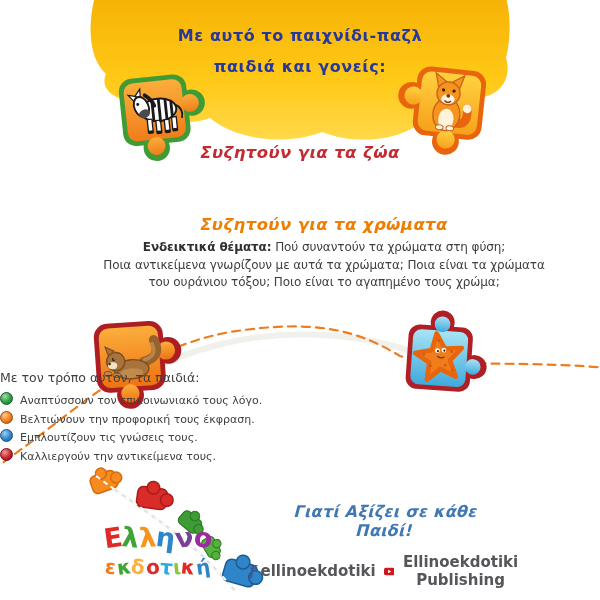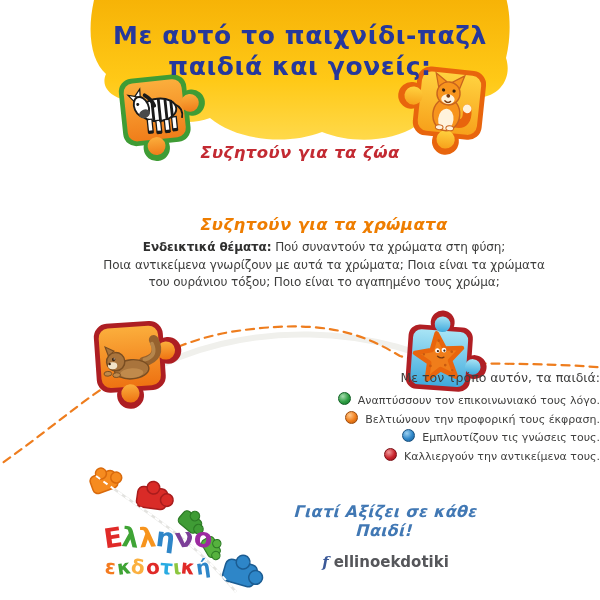--- a/index.html
+++ b/index.html
@@ -7,21 +7,21 @@
     width:600px;height:600px;position:relative;overflow:hidden;
     background:#ffffff;
     font-family:"DejaVu Sans", sans-serif;
     color:#3E3E3D;
   }
   .abs{position:absolute;}
   
   #cloud-svg{left:0;top:0;z-index:1;}
   #title-wrap{left:0;top:20px;width:600px;text-align:center;z-index:3;}
   #title-wrap .t{
-    font-size:25px;font-weight:bold;letter-spacing:.6px;
+    font-size:16px;font-weight:bold;letter-spacing:.6px;
     color:#26389C;line-height:31px;
   }
   
   .piece{z-index:2;}
   #piece-zebra{left:116px;top:70px;width:94px;height:94px;transform:rotate(-6deg);}
   #piece-fox{left:393px;top:62px;width:96px;height:96px;transform:rotate(6deg);}
   #piece-squirrel{left:90px;top:316px;width:96px;height:96px;transform:rotate(-4deg);}
   #piece-starfish{left:400px;top:308px;width:92px;height:92px;transform:rotate(4deg);}
   
   .section{left:0;width:600px;text-align:center;z-index:3;}
@@ -31,21 +31,21 @@
     font-size:16.5px;font-weight:bold;font-style:italic;
     letter-spacing:.4px;margin-bottom:5px;
   }
   #section-animals .sec-heading{color:#C32A32;}
   #section-colors .sec-heading{color:#EE7D00;}
   .sec-body{font-size:12px;line-height:17.5px;color:#3E3E3D;letter-spacing:-.1px;}
   .sec-body b{color:#2F2F2E;}
   
   #mid-decor{left:0;top:298px;z-index:0;}
   
-  #benefits{top:370px;left:0;width:600px;text-align:right;z-index:3;}
+  #benefits{top:370px;left:0;width:600px;text-align:left;z-index:3;}
   #benefits .intro{font-size:12.5px;margin-bottom:7px;color:#3E3E3D;}
   .benefit-line{font-size:11px;line-height:18.5px;color:#3E3E3D;}
   .bullet{
     display:inline-block;width:11px;height:11px;border-radius:50%;
     margin-right:7px;vertical-align:-1px;
   }
   .bullet.green{background:radial-gradient(circle at 35% 30%,#A6DCAE,#2E9E43 55%,#13702A);border:1px solid #0F5E22;}
   .bullet.orange{background:radial-gradient(circle at 35% 30%,#FFC98E,#F07D1A 55%,#B5560C);border:1px solid #9C4A0A;}
   .bullet.blue{background:radial-gradient(circle at 35% 30%,#9BD0F0,#2E86C8 55%,#1B5C92);border:1px solid #174F7E;}
   .bullet.red{background:radial-gradient(circle at 35% 30%,#F09A9A,#C8232C 55%,#8E1017);border:1px solid #7A0D13;}
@@ -306,16 +306,23 @@
     <span class="lgl r2 c-orange2">ε</span><span class="lgl r1 c-green">κ</span><span class="lgl r4 c-yellow">δ</span><span class="lgl r3 c-red">ο</span><span class="lgl r6 c-cyan">τ</span><span class="lgl r5 c-lgreen">ι</span><span class="lgl r2 c-red">κ</span><span class="lgl r1 c-blue">ή</span>
   </div>
 
   <div id="footer-right" class="abs">
     <div id="tagline">Γιατί Αξίζει σε κάθε Παιδί!</div>
     <div id="social-row">
       <span class="social-item">
         <span class="fb-icon">f</span>
         <span class="social-label">ellinoekdotiki</span>
       </span>
+      <span class="social-item">
+        <svg width="18" height="13" viewBox="0 0 18 13">
+          <rect x="0" y="0" width="18" height="13" rx="3" fill="#CC181E"></rect>
+          <polygon points="7,3.5 12.5,6.5 7,9.5" fill="#FFFFFF"></polygon>
+        </svg>
+        <span class="social-label">Ellinoekdotiki Publishing</span>
+      </span>
     </div>
   </div>
 
 </div>
 
 </body></html>

